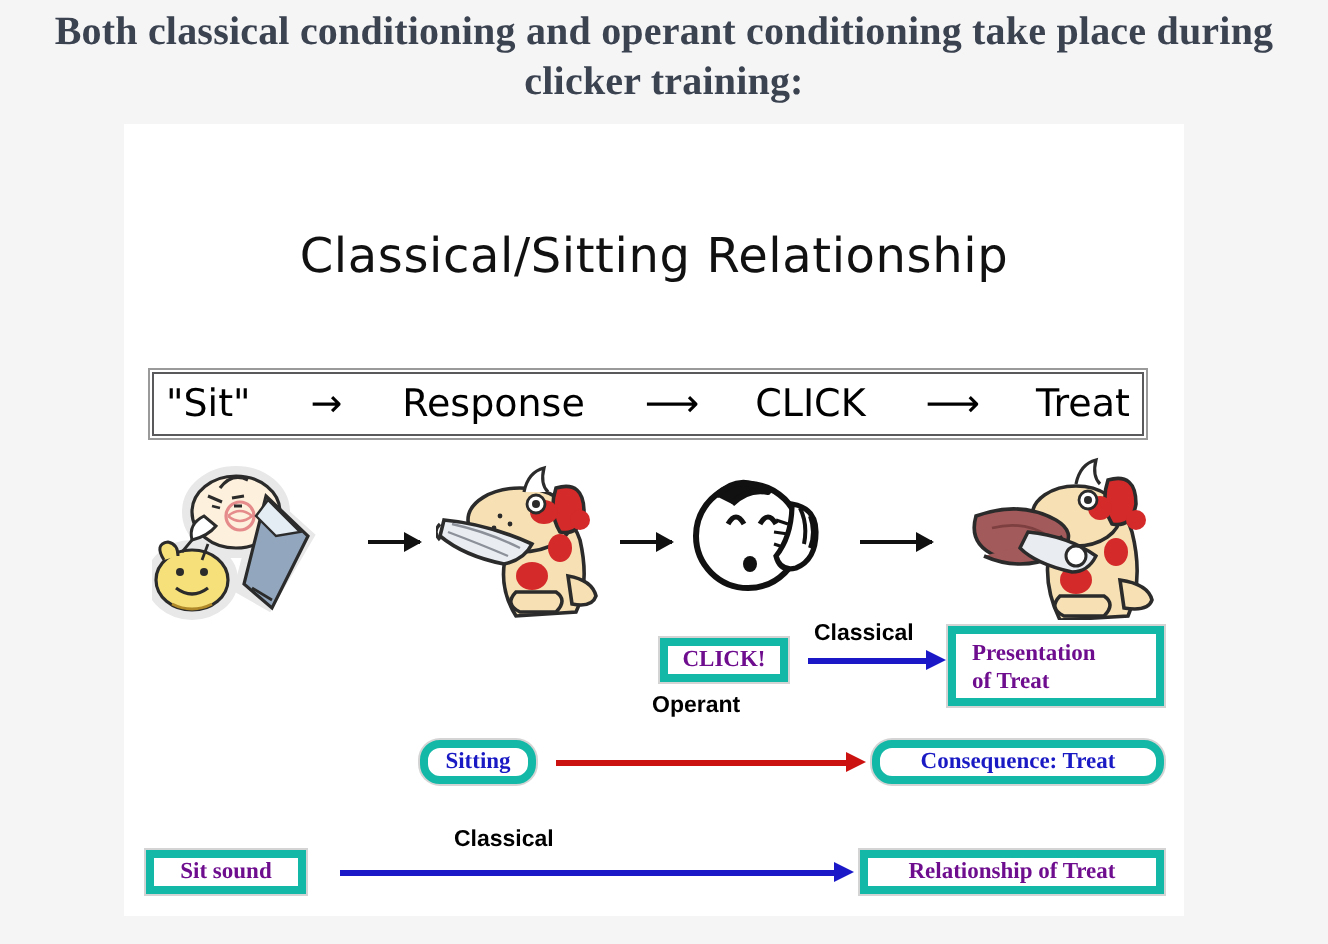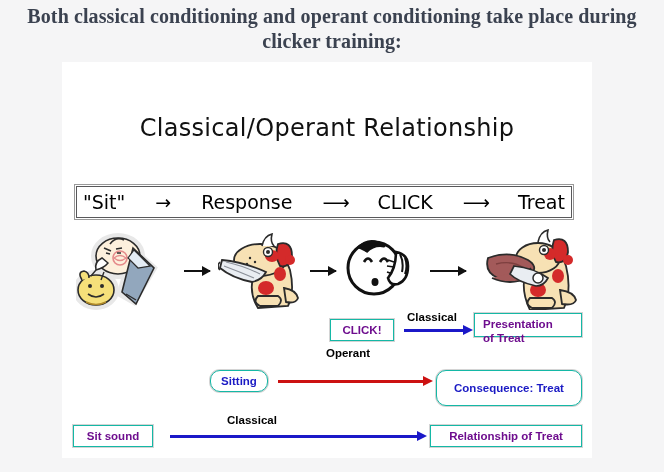--- a/index.html
+++ b/index.html
@@ -106,28 +106,28 @@
     top: -4px;
     border-left: 9px solid #111;
     border-top: 5px solid transparent;
     border-bottom: 5px solid transparent;
   }
 
   
   .rel-row { position: absolute; }
   .term-box {
     position: absolute;
-    border: 1px solid #14b8a6;
+    border: 4px solid #14b8a6;
     box-shadow: 0 0 0 1px #d4d4d4;
     background: #ffffff;
     box-sizing: border-box;
     display: flex;
     align-items: center;
     justify-content: center;
-    font-family: Liberation Sans, sans-serif;
+    font-family: Liberation Serif, serif;
     font-weight: bold;
     font-size: 11.5px;
     white-space: nowrap;
     line-height: 14px;
     text-align: center;
   }
   .term-box.purple { color: #6e0d8e; }
   .term-box.blue   { color: #1a1ac4; border-radius: 10px; }
   .term-box.multiline { display: block; padding: 3px 6px 3px 8px; text-align: left; }
 
@@ -154,21 +154,21 @@
     white-space: nowrap;
   }
 </style>
 </head>
 <body>
 
 <div id="caption">Both classical conditioning and operant conditioning take place during clicker training:</div>
 
 <div id="panel">
 
-  <div id="slide-title">Classical/Operant Relationship</div>
+  <div id="slide-title">Classical/Sitting Relationship</div>
 
   <div id="sequence-strip">
     <span class="seq-word">"Sit"</span>
     <span class="seq-arrow">→</span>
     <span class="seq-word">Response</span>
     <span class="seq-arrow long">⟶</span>
     <span class="seq-word">CLICK</span>
     <span class="seq-arrow long">⟶</span>
     <span class="seq-word">Treat</span>
   </div>
@@ -290,31 +290,31 @@
         <path d="M40 40 q20 2 34 12 q-4 8 -12 8 q-18 -4 -26 -12 z" fill="#e9edf2" stroke="#2b2b2b" stroke-width="1.7"></path>
         <circle cx="64" cy="52" r="5" fill="#ffffff" stroke="#2b2b2b" stroke-width="1.5"></circle>
       </svg>
     </div>
   </div>
 
   <div class="rel-row">
     <div class="term-box purple" style="left:268px; top:257px; width:64px; height:22px;">CLICK!</div>
     <div class="rel-label" style="left:345px; top:249px;">Classical</div>
     <div class="rel-arrow blue" style="left:342px; top:267px; width:60px;"></div>
-    <div class="term-box purple multiline" style="left:412px; top:251px; width:108px; height:24px;">
+    <div class="term-box purple multiline" style="left:412px; top:251px; width:108px; height:40px;">
       <div>Presentation</div>
       <div>of Treat</div>
     </div>
   </div>
 
   <div class="rel-row">
     <div class="term-box blue" style="left:148px; top:308px; width:58px; height:22px;">Sitting</div>
     <div class="rel-label" style="left:264px; top:285px;">Operant</div>
     <div class="rel-arrow red" style="left:216px; top:318px; width:146px;"></div>
-    <div class="term-box blue" style="left:374px; top:308px; width:146px; height:36px;">Consequence: Treat</div>
+    <div class="term-box blue" style="left:374px; top:308px; width:146px; height:22px;">Consequence: Treat</div>
   </div>
 
   <div class="rel-row">
     <div class="term-box purple" style="left:11px; top:363px; width:80px; height:22px;">Sit sound</div>
     <div class="rel-label" style="left:165px; top:352px;">Classical</div>
     <div class="rel-arrow blue" style="left:108px; top:373px; width:248px;"></div>
     <div class="term-box purple" style="left:368px; top:363px; width:152px; height:22px;">Relationship of Treat</div>
   </div>
 
 </div>

